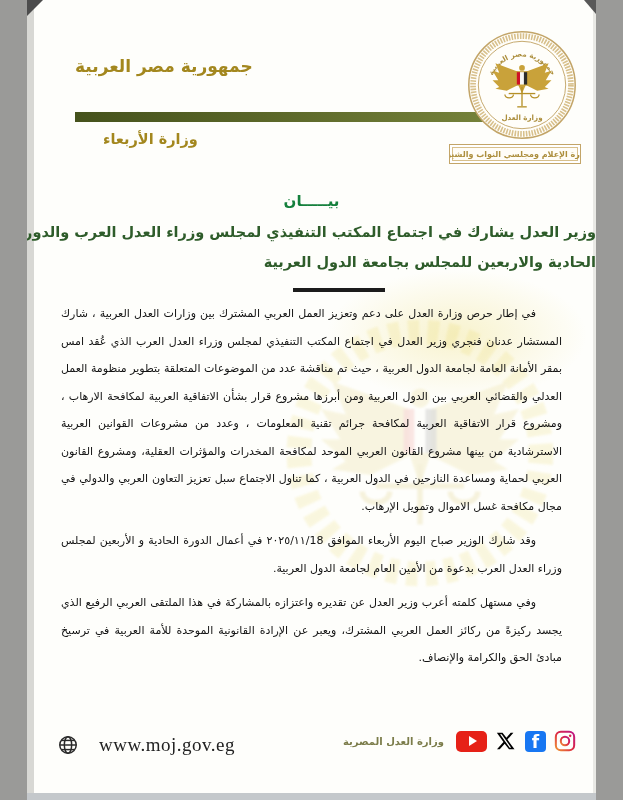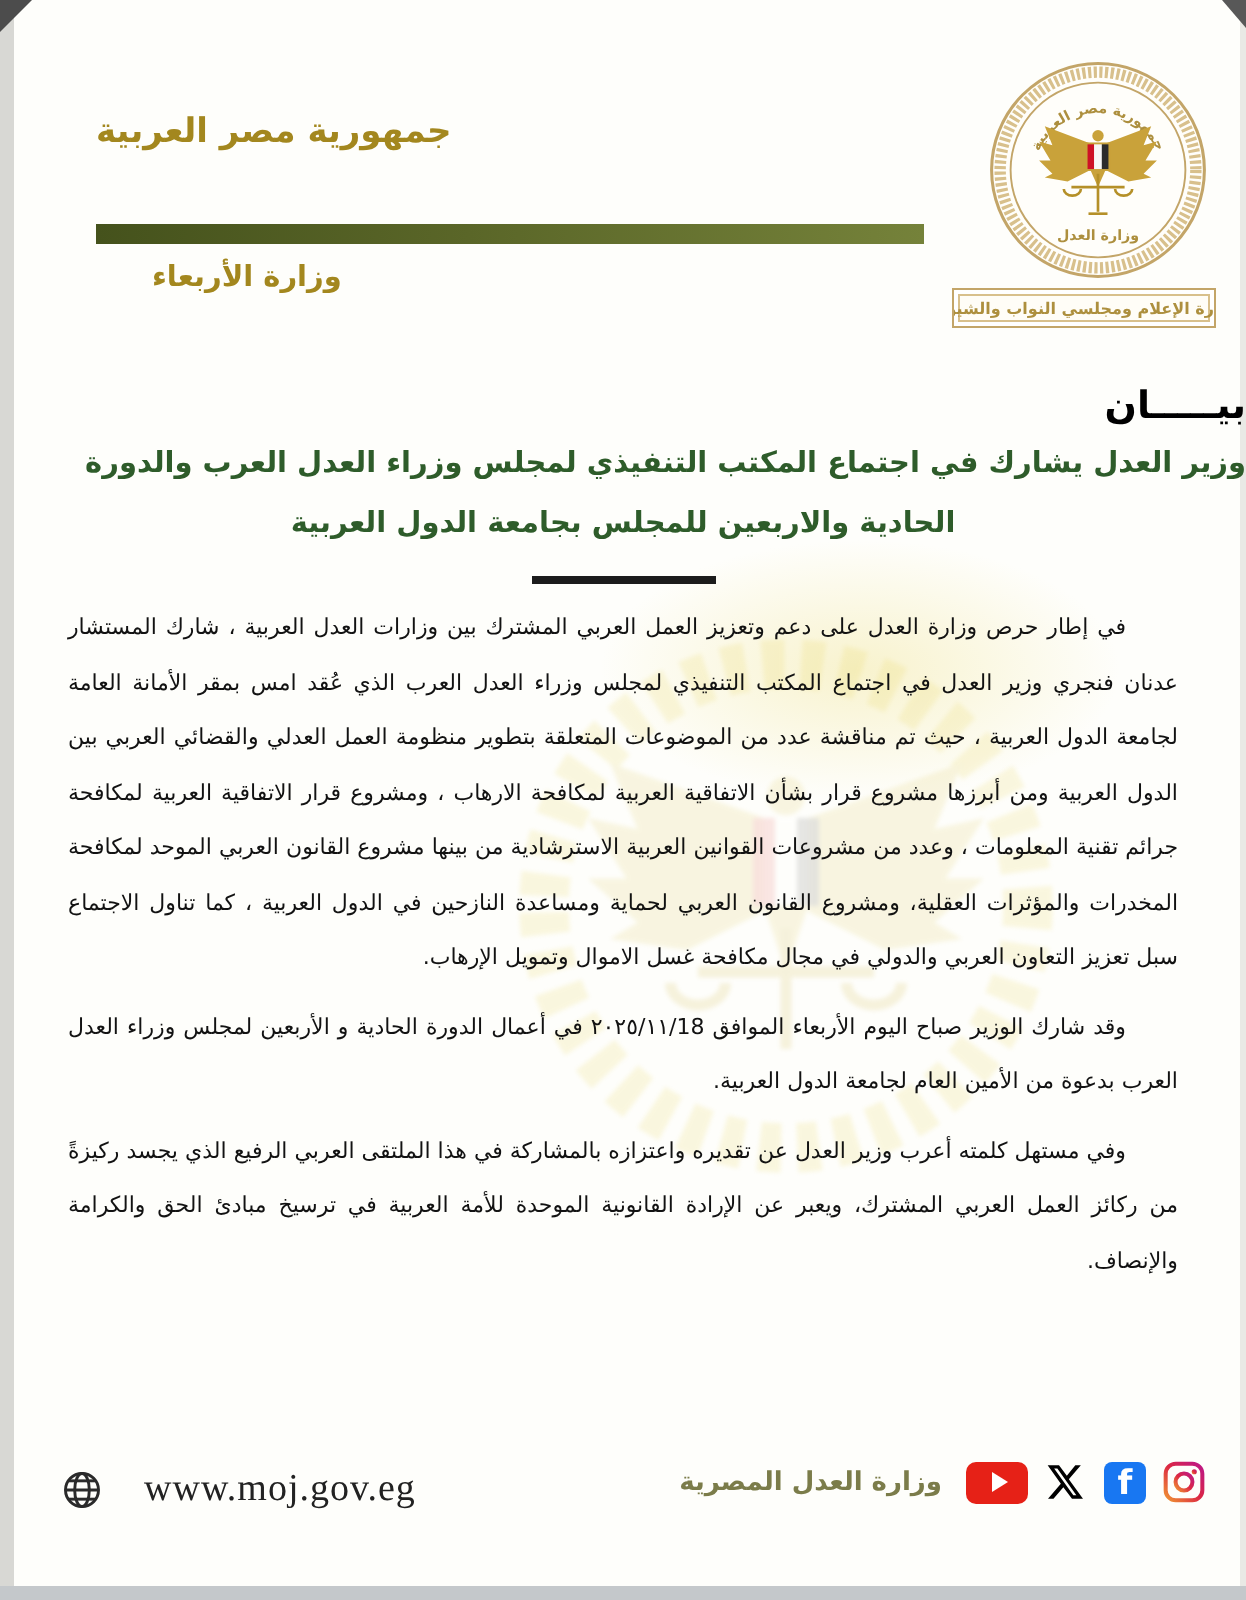--- a/index.html
+++ b/index.html
@@ -1,17 +1,17 @@
 <!DOCTYPE html>
 <html lang="ar"><head>
 <meta charset="utf-8">
 <style>
   html,body{margin:0;padding:0;background:#9a9a98;}
   .page{
-    position:relative;width:623px;height:800px;background:#fefefb;
+    position:relative;width:569px;height:800px;background:#fefefb;
     font-family:"DejaVu Sans", sans-serif;overflow:hidden;margin:0 auto;
   }
   
   .edge-left{position:absolute;left:0;top:0;width:7px;height:100%;background:#d8d8d4;}
   .edge-right{position:absolute;right:0;top:0;width:3px;height:100%;background:#e9e9e5;}
   .edge-bottom{position:absolute;left:0;bottom:0;width:100%;height:7px;background:#c4c8cb;}
   .corner-tl{position:absolute;left:0;top:0;width:16px;height:16px;background:#4c4c4c;
     clip-path:polygon(0 0,100% 0,0 100%);}
   .corner-tr{position:absolute;right:0;top:0;width:12px;height:14px;background:#585858;
     clip-path:polygon(0 0,100% 0,100% 100%);}
@@ -28,39 +28,39 @@
     border:1px solid #c3a568;box-shadow:inset 0 0 0 2px #fff,inset 0 0 0 3px #d8c08c;
     display:flex;align-items:center;justify-content:center;
     font-size:8px;font-weight:bold;color:#ad8f3e;direction:rtl;white-space:nowrap;overflow:hidden;background:#fffdf7;}
 
   
   .wm{position:absolute;left:228px;top:288px;opacity:0.16;filter:blur(1px);pointer-events:none;}
   .wm-blob{position:absolute;left:300px;top:270px;width:260px;height:130px;pointer-events:none;
     background:radial-gradient(closest-side,#f3e9a8,rgba(243,233,168,0));opacity:.55;}
 
   
-  .stmt-label{position:absolute;left:0;top:192px;width:100%;
-    font-size:19px;font-weight:bold;color:#000000;direction:rtl;}
+  .stmt-label{position:absolute;left:0;top:192px;width:100%;text-align:center;
+    font-size:15px;font-weight:bold;color:#15803d;direction:rtl;}
   .stmt-title1{position:absolute;left:0;top:224px;width:100%;text-align:right;white-space:nowrap;
     font-size:14.5px;font-weight:bold;color:#2e5c2a;direction:rtl;}
-  .stmt-title2{position:absolute;left:0;top:254px;width:100%;text-align:center;
+  .stmt-title2{position:absolute;left:0;top:254px;width:100%;
     font-size:14.5px;font-weight:bold;color:#2e5c2a;direction:rtl;}
   .stmt-divider{position:absolute;left:266px;top:288px;width:92px;height:3.5px;background:#1c1c1c;}
 
   .body-text{position:absolute;left:34px;right:34px;top:300px;direction:rtl;}
   .body-text p{
     margin:0 0 7px 0;font-size:11px;font-weight:normal;color:#121212;
     line-height:27.5px;text-align:justify;text-indent:26px;
   }
 
   
   .issued{position:absolute;right:33px;top:701px;font-size:13px;font-weight:bold;color:#111;
     direction:rtl;text-decoration:underline;text-underline-offset:3px;}
   .social-row{position:absolute;right:20px;top:730px;display:flex;align-items:center;gap:8px;direction:ltr;}
-  .social-label{font-size:13px;font-weight:bold;color:#7b7c4a;direction:rtl;margin-right:4px;}
+  .social-label{font-size:10px;font-weight:bold;color:#7b7c4a;direction:rtl;margin-right:4px;}
   .ic-youtube{width:31px;height:21px;background:#e62117;border-radius:5px;
     display:flex;align-items:center;justify-content:center;}
   .ic-youtube .tri{width:0;height:0;border-left:8px solid #fff;border-top:5px solid transparent;border-bottom:5px solid transparent;margin-left:2px;}
   .ic-x{width:22px;height:22px;display:flex;align-items:center;justify-content:center;}
   .ic-facebook{width:21px;height:21px;background:#1877f2;border-radius:4px;color:#fff;
     display:flex;align-items:flex-end;justify-content:center;font-size:17px;font-weight:bold;line-height:19px;overflow:hidden;}
   .ic-instagram{width:22px;height:22px;display:flex;align-items:center;justify-content:center;}
   .website{position:absolute;left:30px;top:734px;display:flex;align-items:center;gap:20px;direction:ltr;}
   .website-text{font-family:"Liberation Serif","DejaVu Serif",serif;font-size:19px;color:#222;letter-spacing:0.5px;}
 </style>

